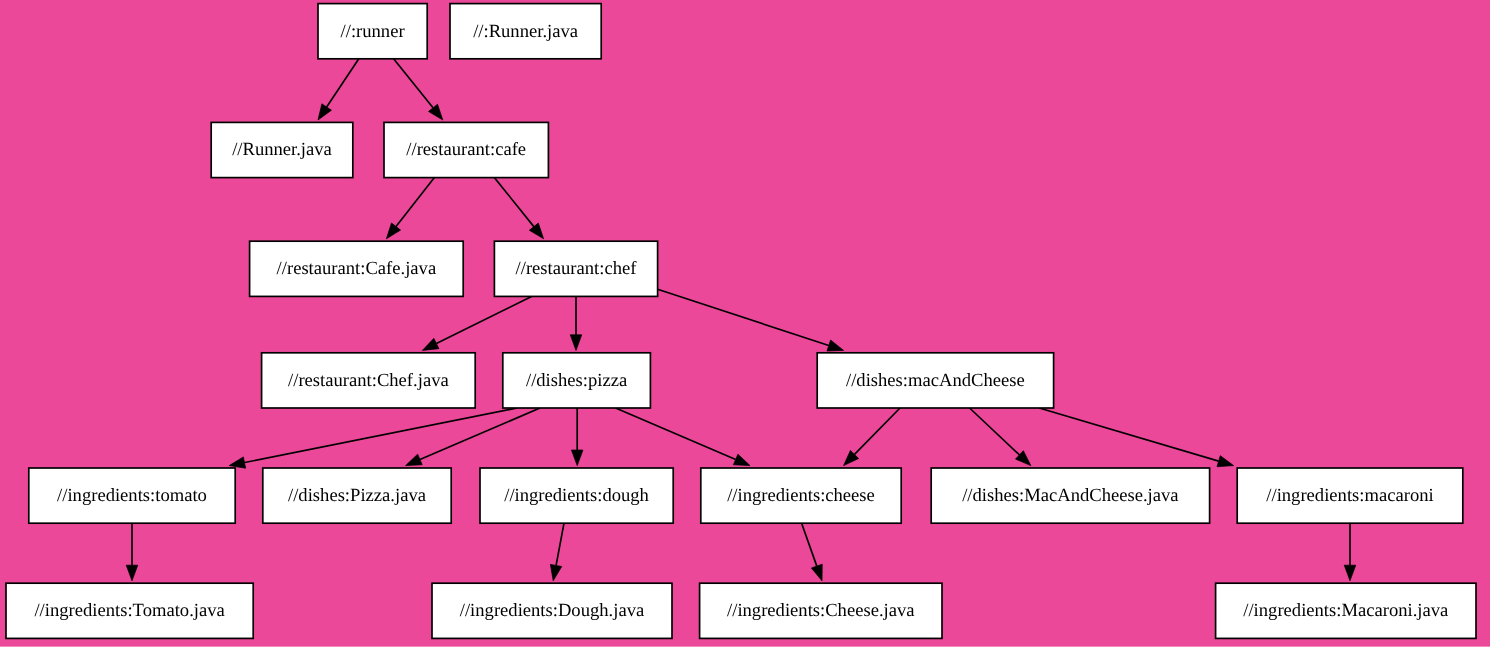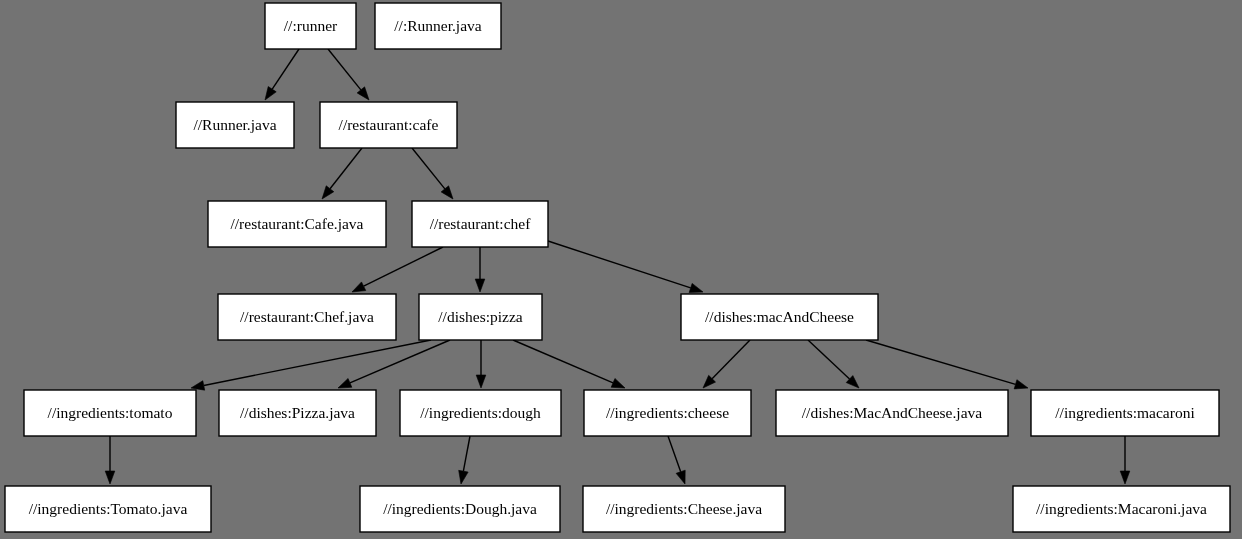--- a/index.html
+++ b/index.html
@@ -4,21 +4,21 @@
 <style>
   html, body {
     margin: 0;
     padding: 0;
     background: #ffffff;
   }
   #canvas-wrap {
     position: relative;
     width: 1242px;
     height: 539px;
-    background: #737373;
+    background: #ec4899;
     overflow: hidden;
   }
   svg#graph {
     position: absolute;
     left: 0;
     top: 0;
     width: 1242px;
     height: 539px;
     display: block;
   }

